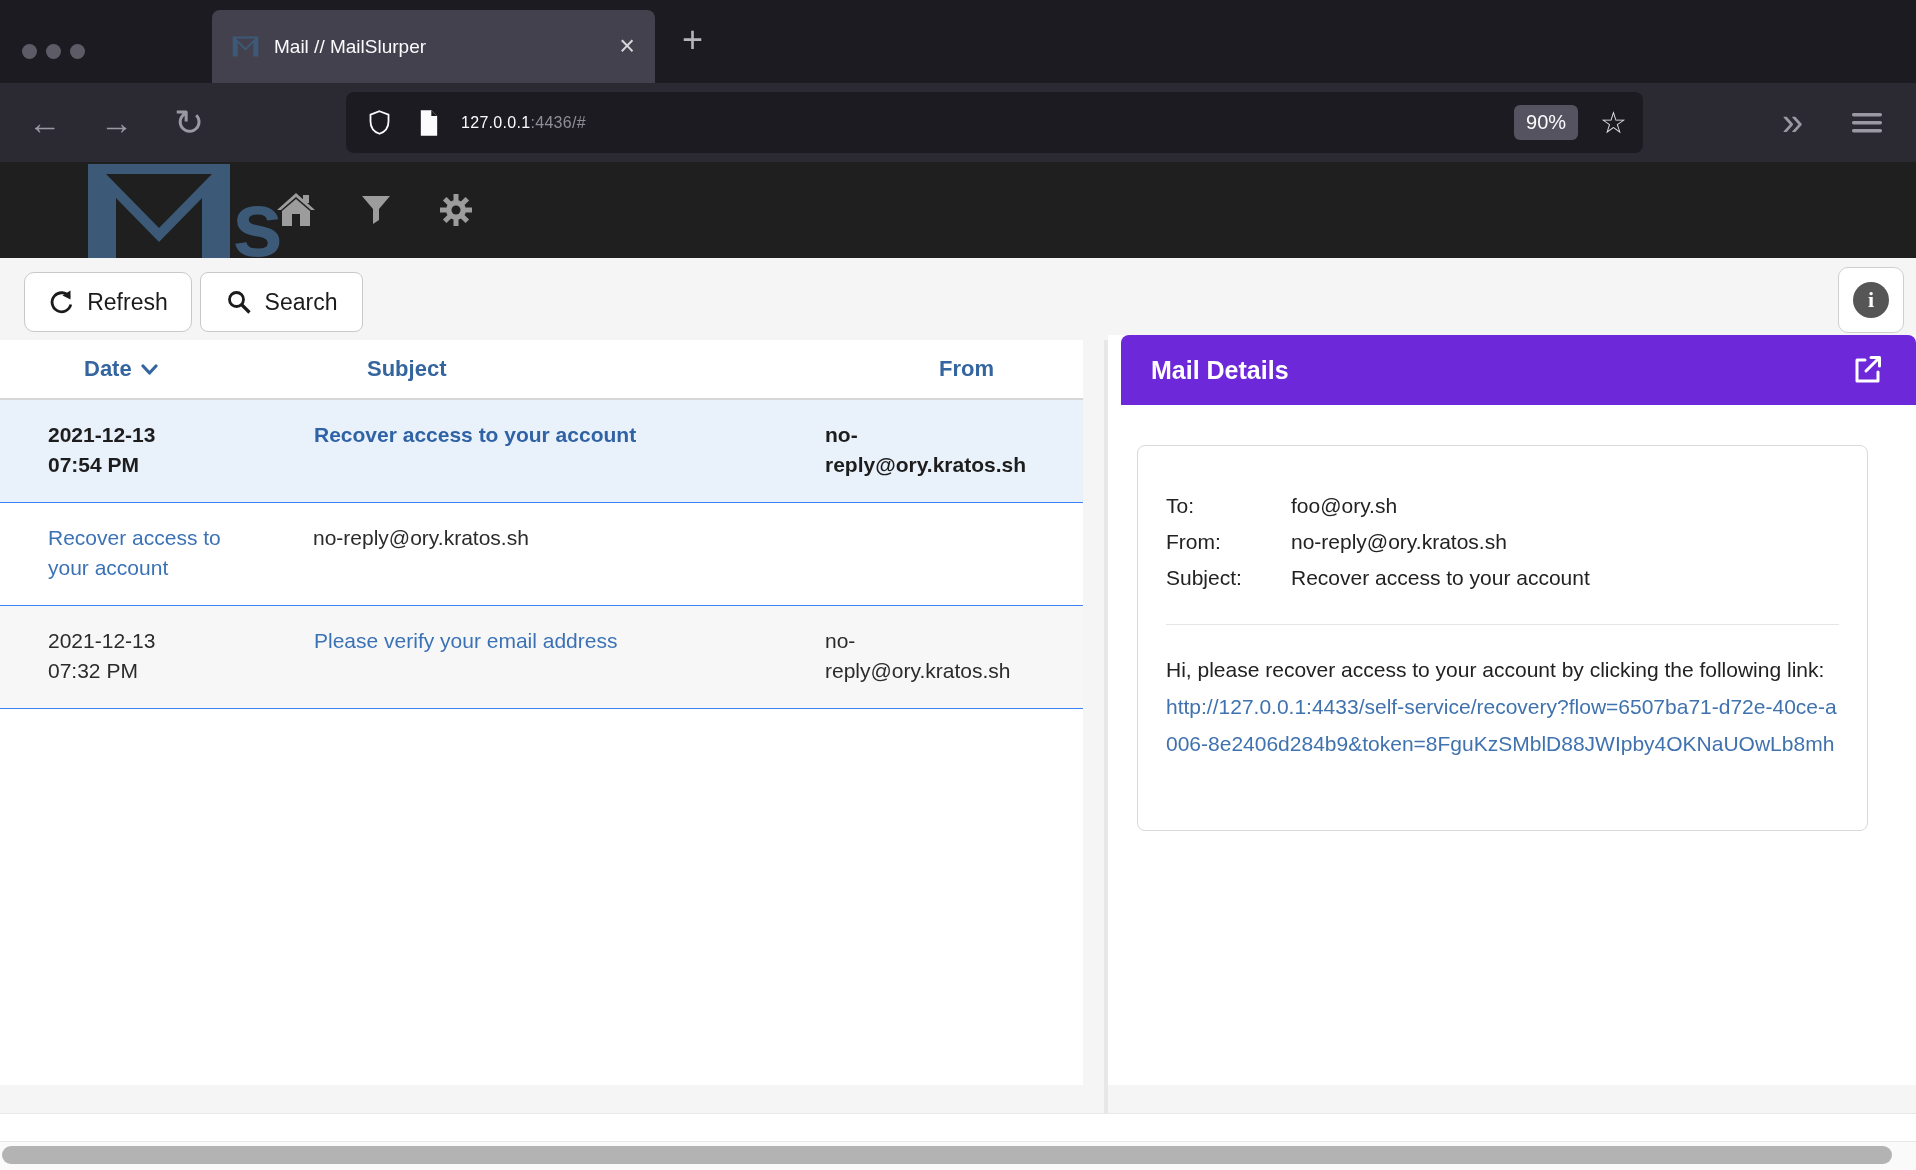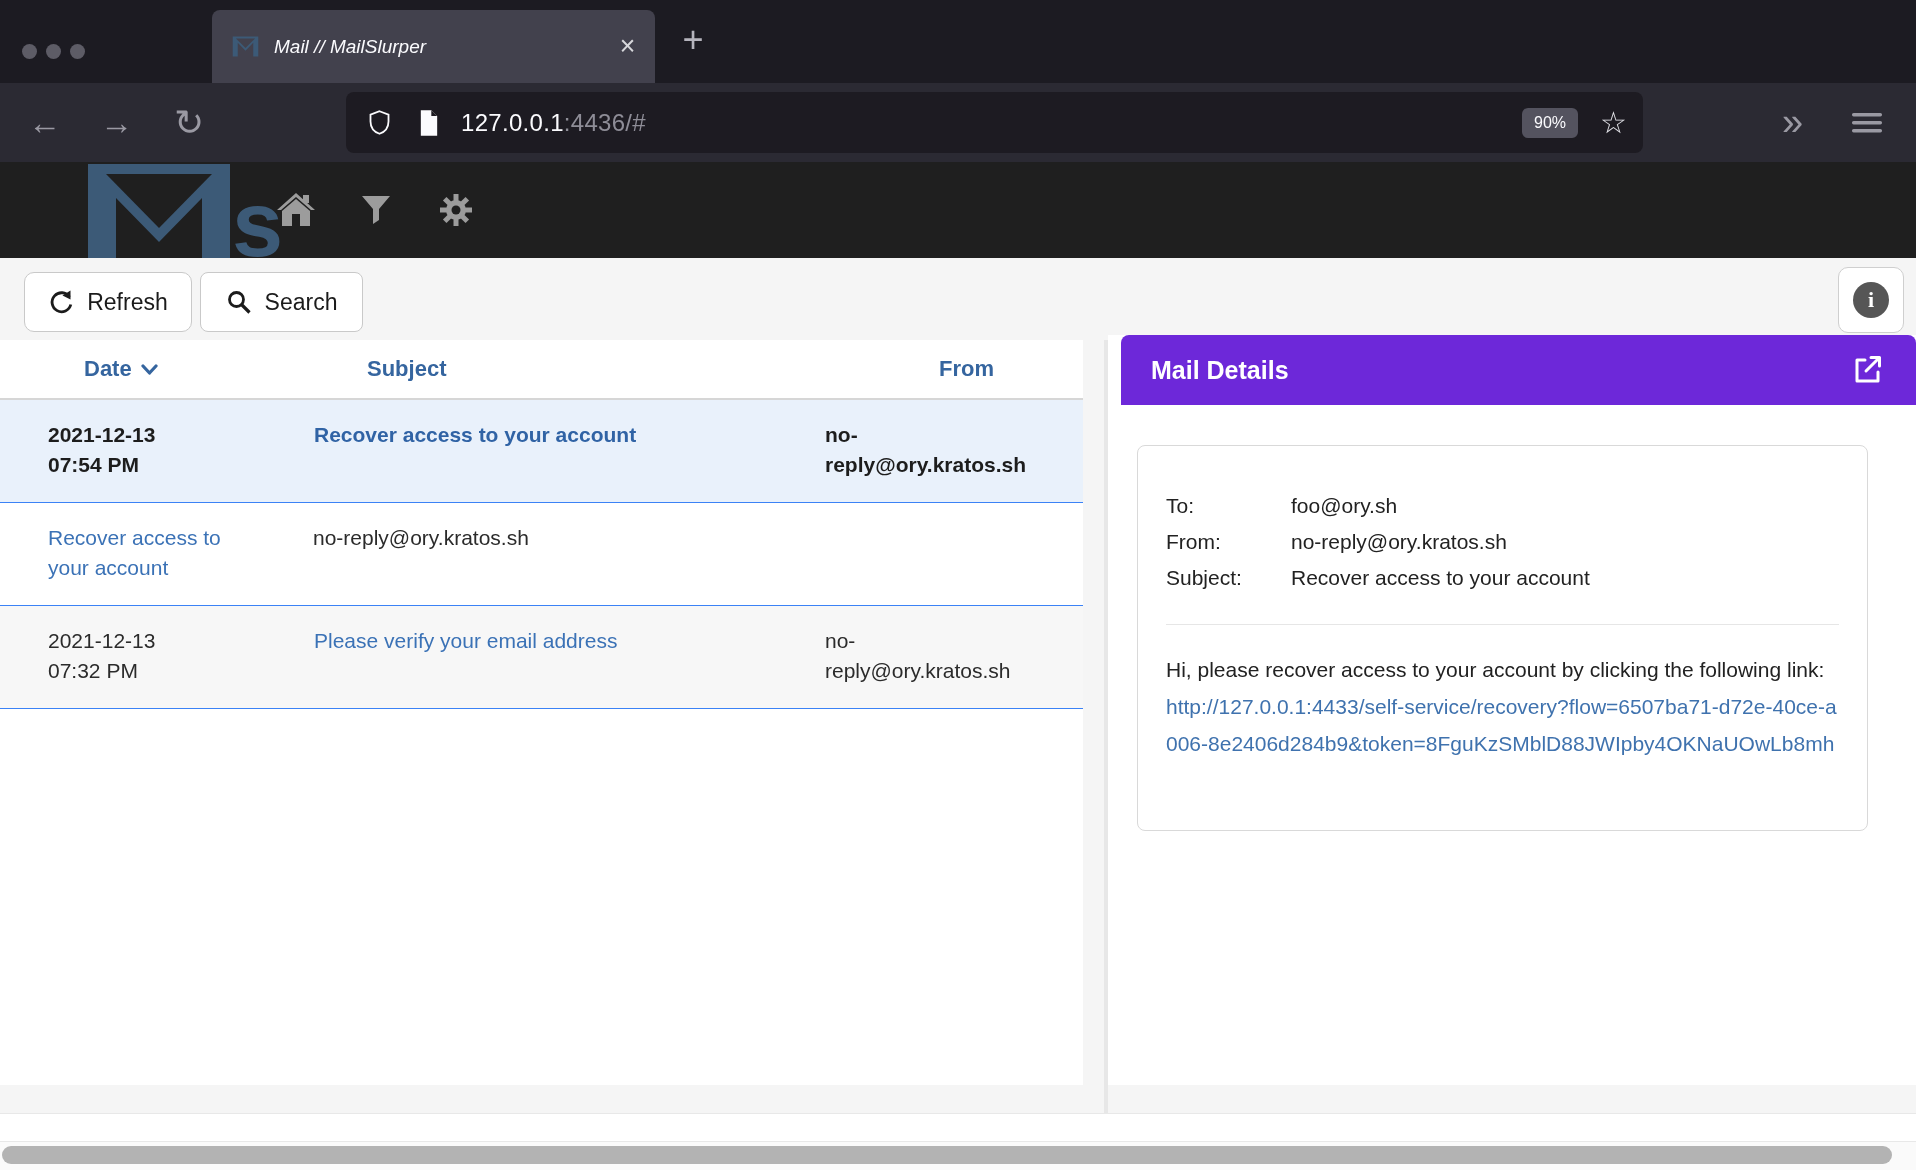--- a/index.html
+++ b/index.html
@@ -1,44 +1,44 @@
 <!DOCTYPE html>
 <html><head>
 <meta charset="utf-8">
 <style>
   * { box-sizing: border-box; margin: 0; padding: 0; }
   html,body { width:1916px; height:1170px; overflow:hidden;
     font-family:"Liberation Sans", sans-serif; background:#f5f5f5; }
   #stage { position:relative; width:1916px; height:1170px; }
 
   
-  #tabstrip { position:relative; height:83px; background:#1c1b22;font-style:italic; }
+  #tabstrip { position:relative; height:83px; background:#1c1b22; }
   .window-dots { position:absolute; left:22px; top:44px; display:flex; gap:9px; }
   .window-dots i { width:15px; height:15px; border-radius:50%; background:#5d5c66; }
   .tab { position:absolute; left:212px; top:10px; width:443px; height:73px;
     background:#42414d; border-radius:8px 8px 0 0; display:flex; align-items:center;
     padding:0 20px; }
   .tab-favicon { width:27px; height:21px; flex:0 0 auto; }
   .tab-title { color:#fbfbfe; font-size:19px; margin-left:15px; flex:1;
     white-space:nowrap; overflow:hidden; }
   .tab-close { color:#d7d7db; font-size:27px; line-height:1; cursor:default; }
   .newtab { position:absolute; left:682px; top:22px; color:#b5b4bd; font-size:36px;
     font-weight:300; line-height:1; }
 
   
   #toolbar { position:relative; height:79px; background:#2b2a33; }
   .nav-glyph { position:absolute; top:0; height:79px; display:flex; align-items:center;
     color:#9a99a3; font-size:33px; }
   .urlbar { position:absolute; left:346px; top:9px; width:1297px; height:61px;
     background:#1d1b22; border-radius:8px; display:flex; align-items:center;
     padding:0 16px 0 20px; }
-  .url-text { margin-left:20px; font-size:24px; letter-spacing:.3px; }
+  .url-text { margin-left:20px; font-size:16px; letter-spacing:.3px; }
   .url-host { color:#fbfbfe; }
   .url-rest { color:#8e8d97; }
-  .zoom-badge { margin-left:auto; background:#54535f; color:#fbfbfe; font-size:16px;
+  .zoom-badge { margin-left:auto; background:#54535f; color:#fbfbfe; font-size:20px;
     padding:6px 12px; border-radius:6px; }
   .star { color:#e3e3e8; font-size:30px; margin-left:22px; }
 
   
   #msnav { position:relative; height:96px; background:#1f1f1f; overflow:hidden; }
   .ms-logo { position:absolute; left:84px; top:2px; width:240px; height:94px;
     overflow:hidden; }
   .ms-logo .s-glyph { position:absolute; left:148px; top:14px; font-size:92px;
     font-weight:bold; color:#3c5a77; line-height:1; }
   .msnav-icons { position:absolute; left:258px; top:0; height:96px; display:flex;

